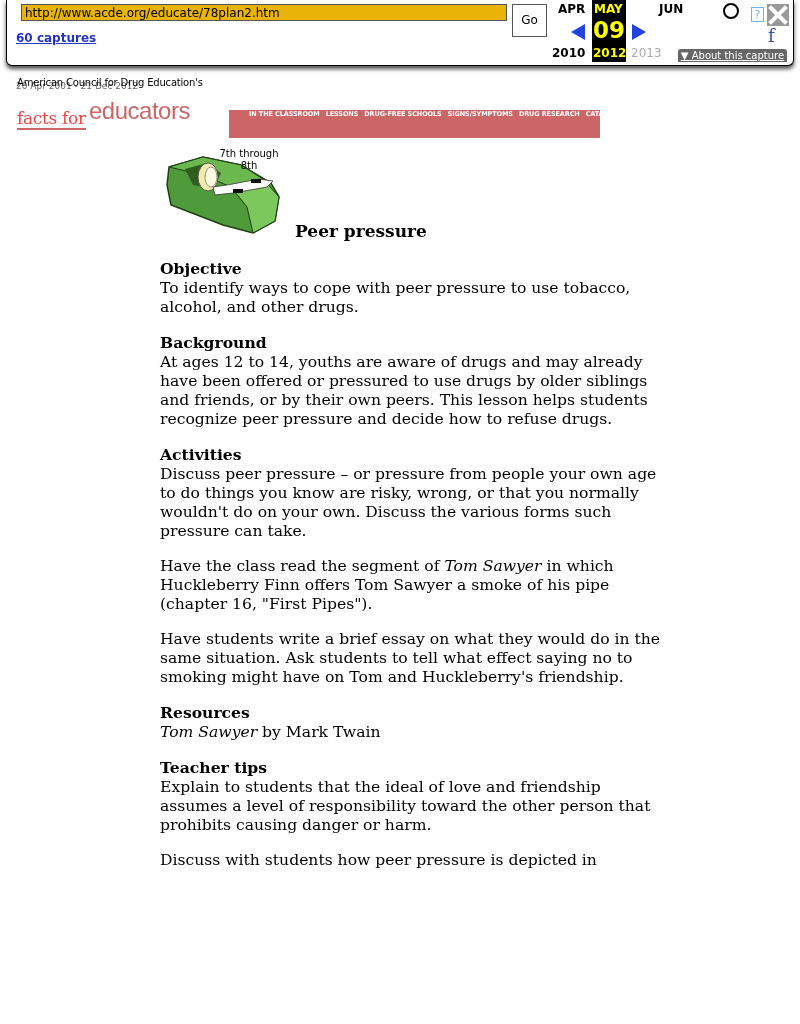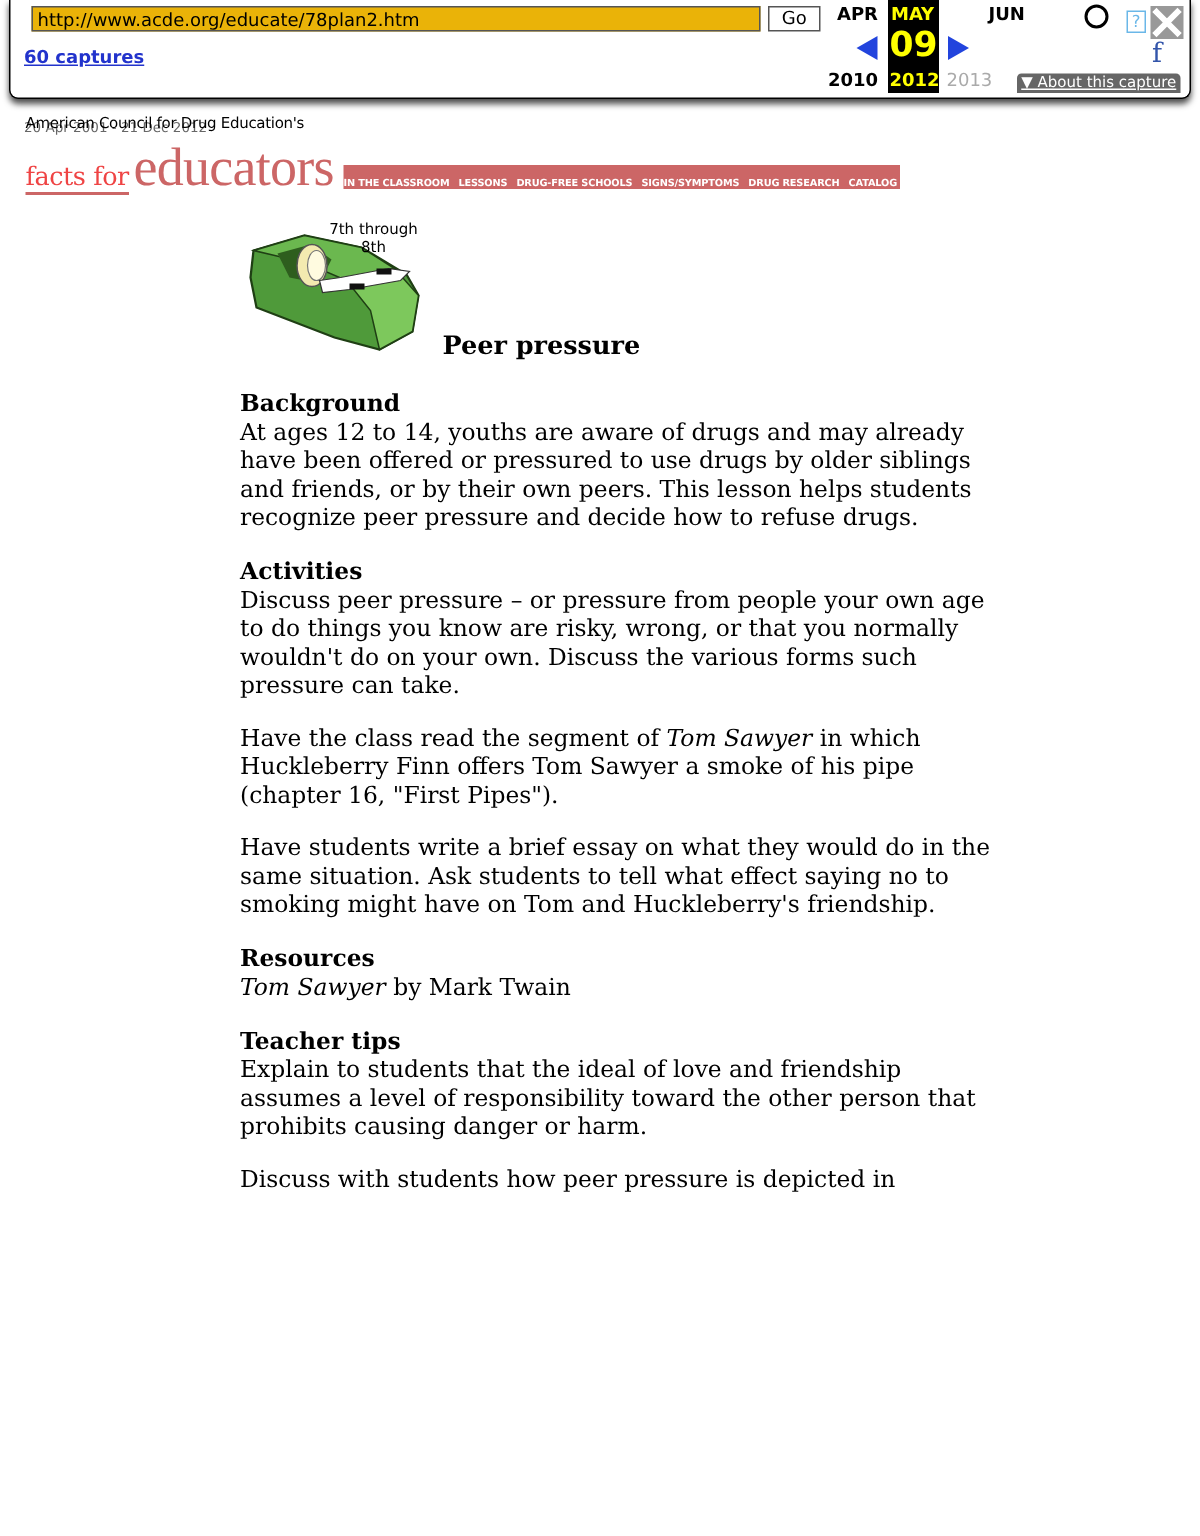--- a/index.html
+++ b/index.html
@@ -13,21 +13,21 @@
       border-radius: 0 0 6px 6px;
       box-shadow: 0 3px 4px rgba(0,0,0,0.7);
       font-family: "DejaVu Sans", sans-serif;
     }
     .wb-url {
       position: absolute; left: 14px; top: 4px; width: 486px; height: 17px;
       border: 1px solid #555; font-size: 12px; padding: 0 3px; line-height: 15px;
       font-family: "DejaVu Sans", sans-serif; color: #000; background: #eab308;
     }
     .wb-go {
-      position: absolute; left: 505px; top: 4px; width: 35px; height: 17px;
+      position: absolute; left: 505px; top: 4px; width: 35px; height: 33px;
       border: 1px solid #555; background: #fff; font-size: 12px; line-height: 15px;
       text-align: center; font-family: "DejaVu Sans", sans-serif; padding: 0;
     }
     .wb-captures {
       position: absolute; left: 9px; top: 31px; font-size: 12px; font-weight: bold;
       color: #2233cc; text-decoration: underline;
     }
     .wb-range { position: absolute; left: 9px; top: 49px; font-size: 9px; color: #666; margin-top: 32px; }
     .wb-month { position: absolute; top: 2px; font-size: 12px; font-weight: bold; color: #000; }
     .wb-col-cur { position: absolute; left: 585px; top: 0; width: 34px; height: 62px; background: #000; }
@@ -75,26 +75,26 @@
     .org-line {
       position: absolute; left: 17px; top: 77px; font-family: "DejaVu Sans", sans-serif;
       font-size: 10px; color: #000; letter-spacing: -0.2px;
     }
     .logo-facts {
       position: absolute; left: 17px; top: 108px; font-family: "DejaVu Serif", serif;
       font-size: 17px; color: #ef4444; border-bottom: 2px solid #c66; line-height: 20px;
       letter-spacing: -0.3px;
     }
     .logo-educators {
-      position: absolute; left: 89px; top: 95px; font-family: Liberation Serif, serif;
-      font-size: 36px; color: #cc6666; line-height: 32px; letter-spacing: -0.5px;
+      position: absolute; left: 89px; top: 95px; font-family: Liberation Sans, sans-serif;
+      font-size: 24px; color: #cc6666; line-height: 32px; letter-spacing: -0.5px;
     }
     .navbar {
-      position: absolute; left: 229px; top: 110px; width: 371px; height: 16px;
-      background: #cc6666; display: flex; align-items: flex-end; padding-left: 0;
+      position: absolute; left: 229px; top: 110px; width: 371px; height: 28px;
+      background: #cc6666; display: flex; align-items: flex-start; padding-left: 20px;
     }
     .navbar a {
       color: #fff; font-family: "DejaVu Sans", sans-serif; font-size: 6.5px; font-weight: bold;
       text-decoration: none; margin-right: 6px; white-space: nowrap; letter-spacing: -0.1px;
     }
 
     
     .grade-image { position: absolute; left: 163px; top: 145px; width: 130px; height: 92px; }
     .grade-label {
       position: absolute; left: 219px; top: 148px; width: 60px; text-align: center;
@@ -177,20 +177,24 @@
 </div>
 <div class="grade-label">
   <div>7th through</div>
   <div>8th</div>
 </div>
 
 <h1 class="lesson-title">Peer pressure</h1>
 
 <div class="content">
   <p>
+    <b>Objective</b><br>
+    <span>To identify ways to cope with peer pressure to use tobacco, alcohol, and other drugs.</span>
+  </p>
+  <p>
     <b>Background</b><br>
     <span>At ages 12 to 14, youths are aware of drugs and may already have been offered or pressured to use drugs by older siblings and friends, or by their own peers. This lesson helps students recognize peer pressure and decide how to refuse drugs.</span>
   </p>
   <p>
     <b>Activities</b><br>
     <span>Discuss peer pressure – or pressure from people your own age to do things you know are risky, wrong, or that you normally wouldn't do on your own. Discuss the various forms such pressure can take.</span>
   </p>
   <p>
     <span>Have the class read the segment of </span><i>Tom Sawyer</i><span> in which Huckleberry Finn offers Tom Sawyer a smoke of his pipe (chapter 16, "First Pipes").</span>
   </p>

